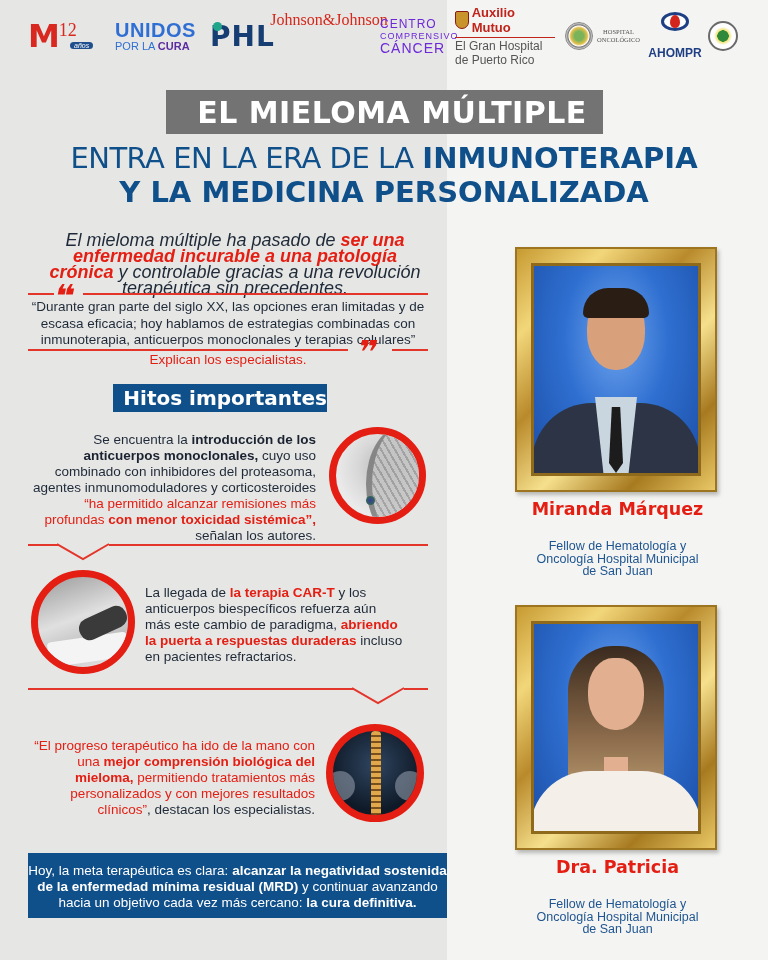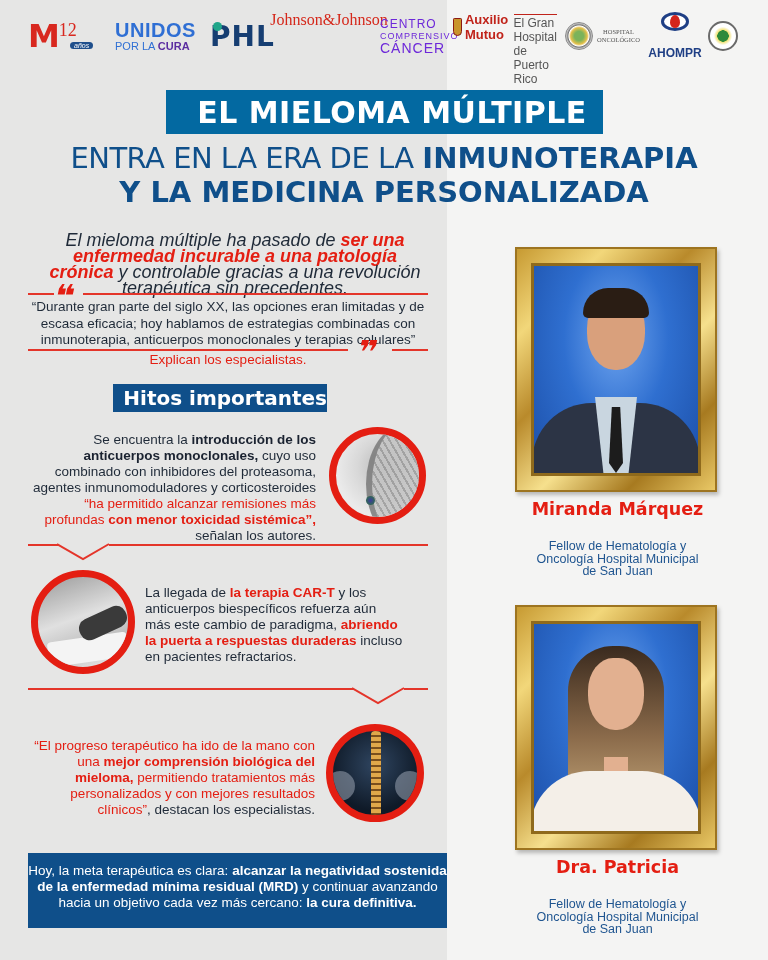--- a/index.html
+++ b/index.html
@@ -30,39 +30,39 @@
   .logo-unidos .t1 { font-weight: bold; font-size: 20px; color: #2f6fd4; letter-spacing: 0.5px; line-height: 20px; }
   .logo-unidos .t2 { font-size: 11px; color: #2f6fd4; line-height: 12px; }
   .logo-unidos .t2 b { color: #5b2da0; }
   .logo-phl { left: 210px; width: 72px; }
   .logo-phl span { font-family: "DejaVu Sans", sans-serif; font-weight: bold; font-size: 28px; color: #163e72; letter-spacing: 1px; }
   .logo-phl .dot { position: absolute; left: 3px; top: 10px; width: 9px; height: 9px; border-radius: 50%; background: #1fa68a; }
   .logo-jj { left: 289px; width: 80px; flex-direction: row; align-items: flex-start; justify-content: center; }
   .logo-jj span { font-family: "Liberation Serif", serif; font-size: 16px; color: #d5281b; line-height: 16px; }
   .logo-cc { left: 380px; width: 64px; flex-direction: column; align-items: flex-start; justify-content: center; }
   .logo-cc span { font-family: Liberation Sans, sans-serif; color: #6d28d9; font-size: 12px; line-height: 12px; letter-spacing: 1px; }
-  .logo-am { left: 455px; width: 100px; align-items: flex-start; justify-content: center; }
+  .logo-am { left: 455px; width: 100px; flex-direction: column; align-items: flex-start; justify-content: center; }
   .logo-am .row { display: flex; align-items: center; gap: 3px; }
   .logo-am .shield { width: 14px; height: 18px; background: #c9942c; border-radius: 2px 2px 7px 7px; border: 1px solid #8a1a14; }
   .logo-am .name { font-weight: bold; font-size: 13px; color: #c0231a; }
   .logo-am .sub { font-size: 12px; color: #555; border-top: 1px solid #c0231a; margin-top: 2px; padding-top: 1px; }
   .logo-ho { left: 565px; width: 84px; }
   .logo-ho .seal { width: 28px; height: 28px; border-radius: 50%; background: radial-gradient(circle, #7bb35a 25%, #e5c04a 45%, #fff 55%, #7a7a7a 60%, #fff 75%); border: 1px solid #888; }
   .logo-ho .txt { margin-left: 4px; font-family: "Liberation Serif", serif; font-size: 6.5px; color: #555; line-height: 8px; text-align: center; }
   .logo-ahompr { left: 654px; width: 42px; flex-direction: column; align-items: center; justify-content: center; }
   .logo-ahompr .badge { width: 28px; height: 28px; border-radius: 50%; border: 3px solid #1f3f85; background: #fff; display: flex; align-items: center; justify-content: center; }
   .logo-ahompr .drop { width: 10px; height: 13px; background: #d4241c; border-radius: 50% 50% 50% 50% / 60% 60% 40% 40%; }
   .logo-ahompr .lbl { font-size: 12px; color: #1f3f85; font-weight: bold; margin-top: 15px; }
   .logo-last { left: 705px; width: 36px; justify-content: center; }
   .logo-last .seal2 { width: 30px; height: 30px; border-radius: 50%; border: 2px solid #6a6a6a; background: radial-gradient(circle, #2e8a3a 30%, #f0e070 32%, #fff 50%); }
 
   
   .headline-box {
     position: absolute; left: 166px; top: 90px; width: 437px; height: 44px;
-    background: #0369a1; display: flex; align-items: center; justify-content: center; padding-left: 15px;
+    background: #737373; display: flex; align-items: center; justify-content: center; padding-left: 15px;
   }
   .headline-box span { color: #fff; font-family: "DejaVu Sans", sans-serif; font-weight: bold; font-size: 30px; letter-spacing: 0.5px; }
   .subhead { position: absolute; left: 0; width: 768px; text-align: center; color: #0f4f8a; font-family: "DejaVu Sans", sans-serif; }
   .subhead-1 { top: 140px; font-size: 29px; line-height: 36px; }
   .subhead-1 .light { font-weight: normal; letter-spacing: -0.5px; }
   .subhead-1 .strong { font-weight: bold; }
   .subhead-2 { top: 174px; font-size: 29px; line-height: 36px; font-weight: bold; }
 
   
   .intro { position: absolute; left: 40px; top: 232px; width: 390px; text-align: center; font-size: 18px; line-height: 16px; color: #1f2a38; font-style: italic; }
@@ -93,21 +93,21 @@
   .c2 .glove { position: absolute; left: 40px; top: 35px; width: 50px; height: 22px; border-radius: 10px; background: #3a3a3a; transform: rotate(-25deg); }
   .c2 .tray { position: absolute; left: 10px; top: 60px; width: 80px; height: 25px; background: #f4f4f4; border-radius: 4px; transform: rotate(-8deg); }
   .c3 { left: 326px; top: 724px; width: 98px; height: 98px; background: radial-gradient(circle at 50% 40%, #2f4560, #0f1a28 70%); }
   .c3 .spine { position: absolute; left: 38px; top: 0; width: 10px; height: 98px; background: repeating-linear-gradient(180deg, #e0a84a 0 4px, #7a4f1c 4px 6px); border-radius: 4px; }
   .c3 .shoulder { position: absolute; top: 40px; width: 30px; height: 30px; border-radius: 50%; background: #8f9aa8; opacity: .6; }
 
   .div-line { position: absolute; height: 2px; background: #e4352a; }
   .chev { position: absolute; }
 
   
-  .bottom-box { position: absolute; left: 28px; top: 853px; width: 419px; height: 75px; background: #0f4f8a; color: #fff; text-align: center; font-size: 13.5px; line-height: 16px; padding-top: 10px; }
+  .bottom-box { position: absolute; left: 28px; top: 853px; width: 419px; height: 65px; background: #0f4f8a; color: #fff; text-align: center; font-size: 13.5px; line-height: 16px; padding-top: 10px; }
   .bottom-box b { font-weight: bold; }
 
   
   .frame { position: absolute; width: 202px; height: 245px;
     background: linear-gradient(135deg, #c79a32 0%, #f2d77a 20%, #b98a2b 40%, #f6e08d 60%, #a77a20 80%, #e9c866 100%);
     border: 2px solid #9d7420; box-shadow: 2px 3px 4px rgba(0,0,0,.25); }
   .frame .inner-border { position: absolute; left: 14px; top: 14px; right: 14px; bottom: 14px; border: 3px solid #8f6a1c; background: #6b4d15; }
   .frame .photo { position: absolute; left: 17px; top: 17px; right: 17px; bottom: 17px; background: radial-gradient(ellipse at 50% 35%, #6fa5ef 0%, #2f6fd0 45%, #1c4fa8 100%); overflow: hidden; }
   .f1 { left: 515px; top: 247px; }
   .f2 { left: 515px; top: 605px; }

